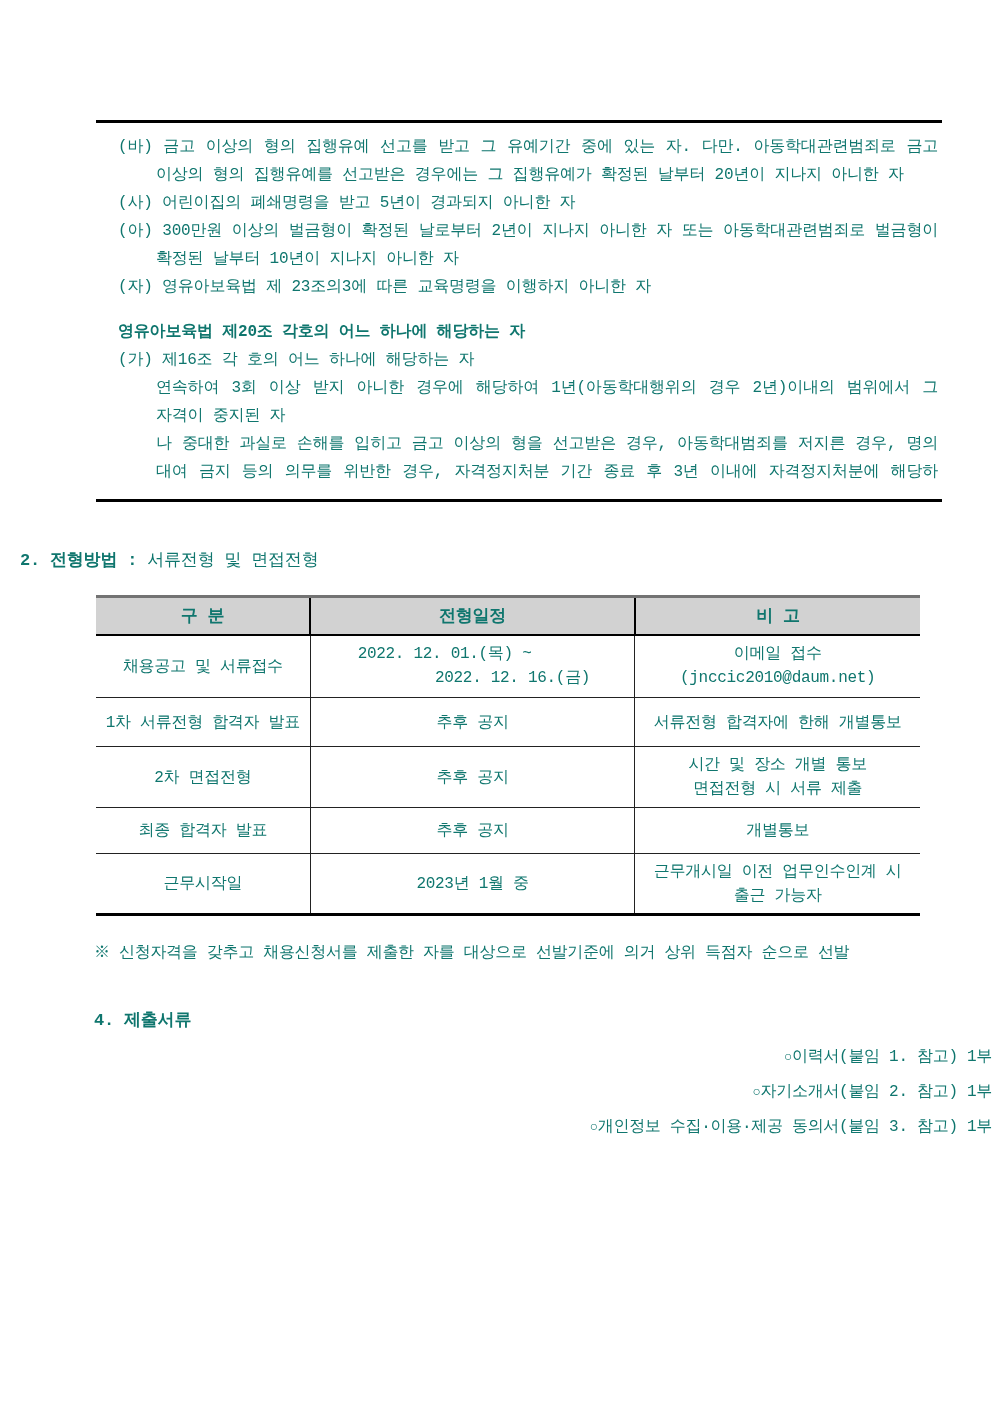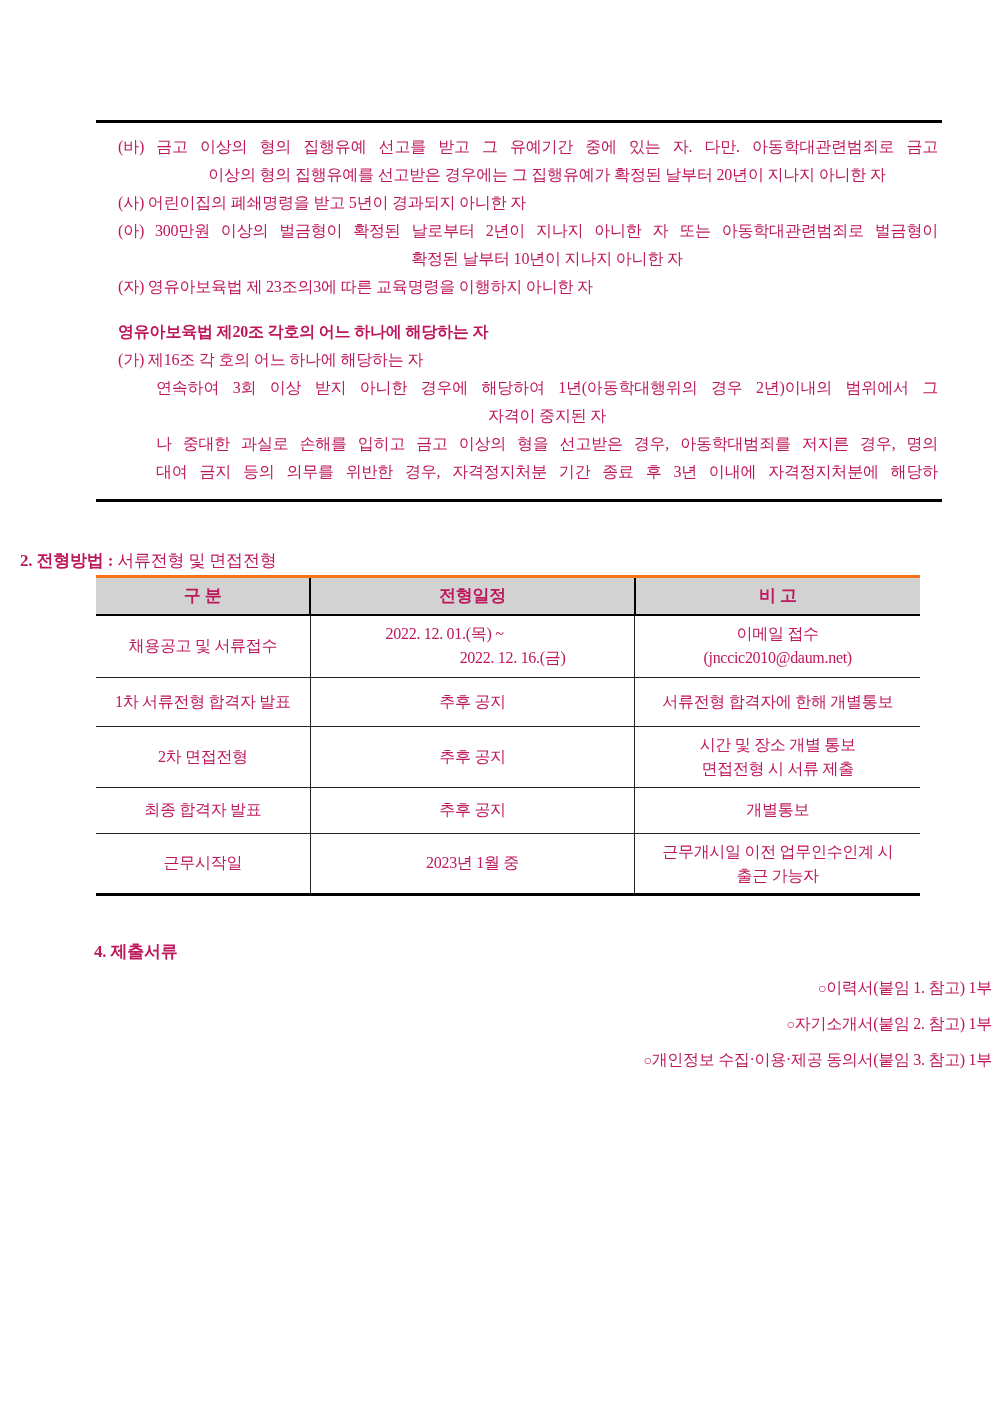--- a/index.html
+++ b/index.html
@@ -2,56 +2,56 @@
 <html><head>
 <meta charset="utf-8">
 <style>
   * { box-sizing: border-box; }
   html, body { margin: 0; padding: 0; background: #ffffff; }
   .page {
     position: relative;
     width: 992px;
     height: 1403px;
     background: #ffffff;
-    font-family: Liberation Serif, serif;
-    color: #be185d;
+    font-family: Liberation Mono, monospace;
+    color: #0f766e;
     overflow: hidden;
   }
 
   
   .box {
     margin: 120px 50px 0 96px;
     border-top: 3px solid #000;
     border-bottom: 3px solid #000;
     padding: 10px 4px 13px 0;
   }
   .ln {
     font-size: 16px;
     line-height: 28px;
     letter-spacing: -0.2px;
     white-space: normal;
   }
   .ln.i1 { margin-left: 22px; }
-  .ln.i2 { margin-left: 60px; text-align: center; }
+  .ln.i2 { margin-left: 60px; }
   .ln.j  { text-align: justify; text-align-last: justify; }
   .ln.head { font-weight: bold; margin-top: 17px; }
 
   
   .sec { margin-left: 94px; font-size: 17px; line-height: 24px; letter-spacing: -0.2px; }
   .sec .b { font-weight: bold; }
   .sec-method   { margin-top: 47px; margin-left: 20px; }
   .sec-schedule { margin-top: 43px; }
   .sec-docs     { margin-top: 44px; }
 
   
   table.sched {
-    margin: 2px 0 0 96px;
+    margin: 22px 0 0 96px;
     width: 824px;
     border-collapse: collapse;
-    border-top: 3px solid #f97316;
+    border-top: 3px solid #737373;
     border-bottom: 3px solid #000;
     table-layout: fixed;
   }
   table.sched col:nth-child(1) { width: 26%; }
   table.sched col:nth-child(2) { width: 39.4%; }
   table.sched col:nth-child(3) { width: 34.6%; }
   table.sched th {
     background: #d2d2d2;
     font-weight: bold;
     font-size: 17px;
@@ -175,20 +175,21 @@
         <td>근무시작일</td>
         <td>2023년 1월 중</td>
         <td>
           <div class="cl">근무개시일 이전 업무인수인계 시</div>
           <div class="cl">출근 가능자</div>
         </td>
       </tr>
     </tbody>
   </table>
 
+  <div class="note">※ 신청자격을 갖추고 채용신청서를 제출한 자를 대상으로 선발기준에 의거 상위 득점자 순으로 선발</div>
 
   <div class="sec sec-docs">
     <span class="b">4. 제출서류</span>
   </div>
 
   <div class="doc-item">
     <span class="bullet">○</span><span>이력서(붙임 1. 참고) 1부</span>
   </div>
   <div class="doc-item">
     <span class="bullet">○</span><span>자기소개서(붙임 2. 참고) 1부</span>

